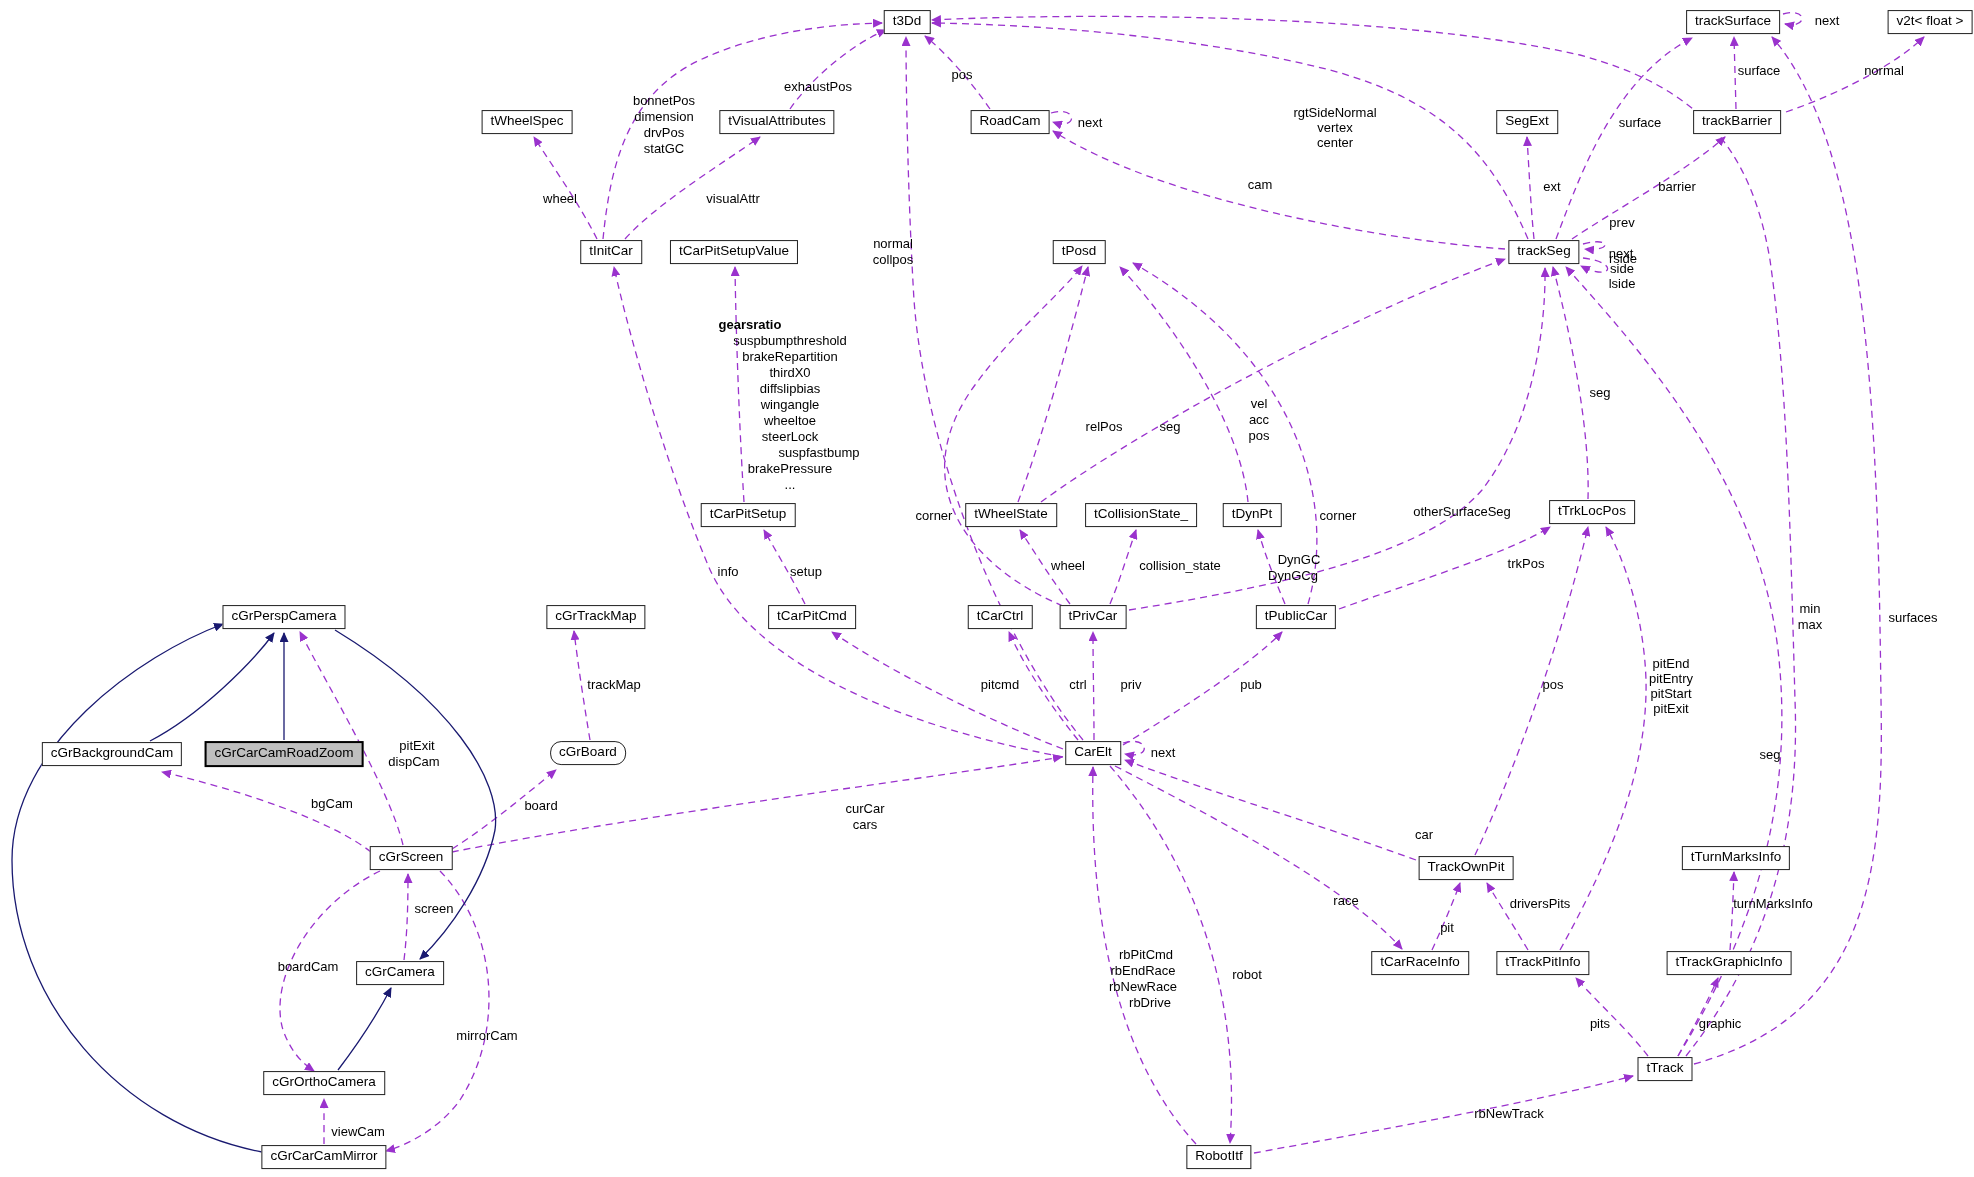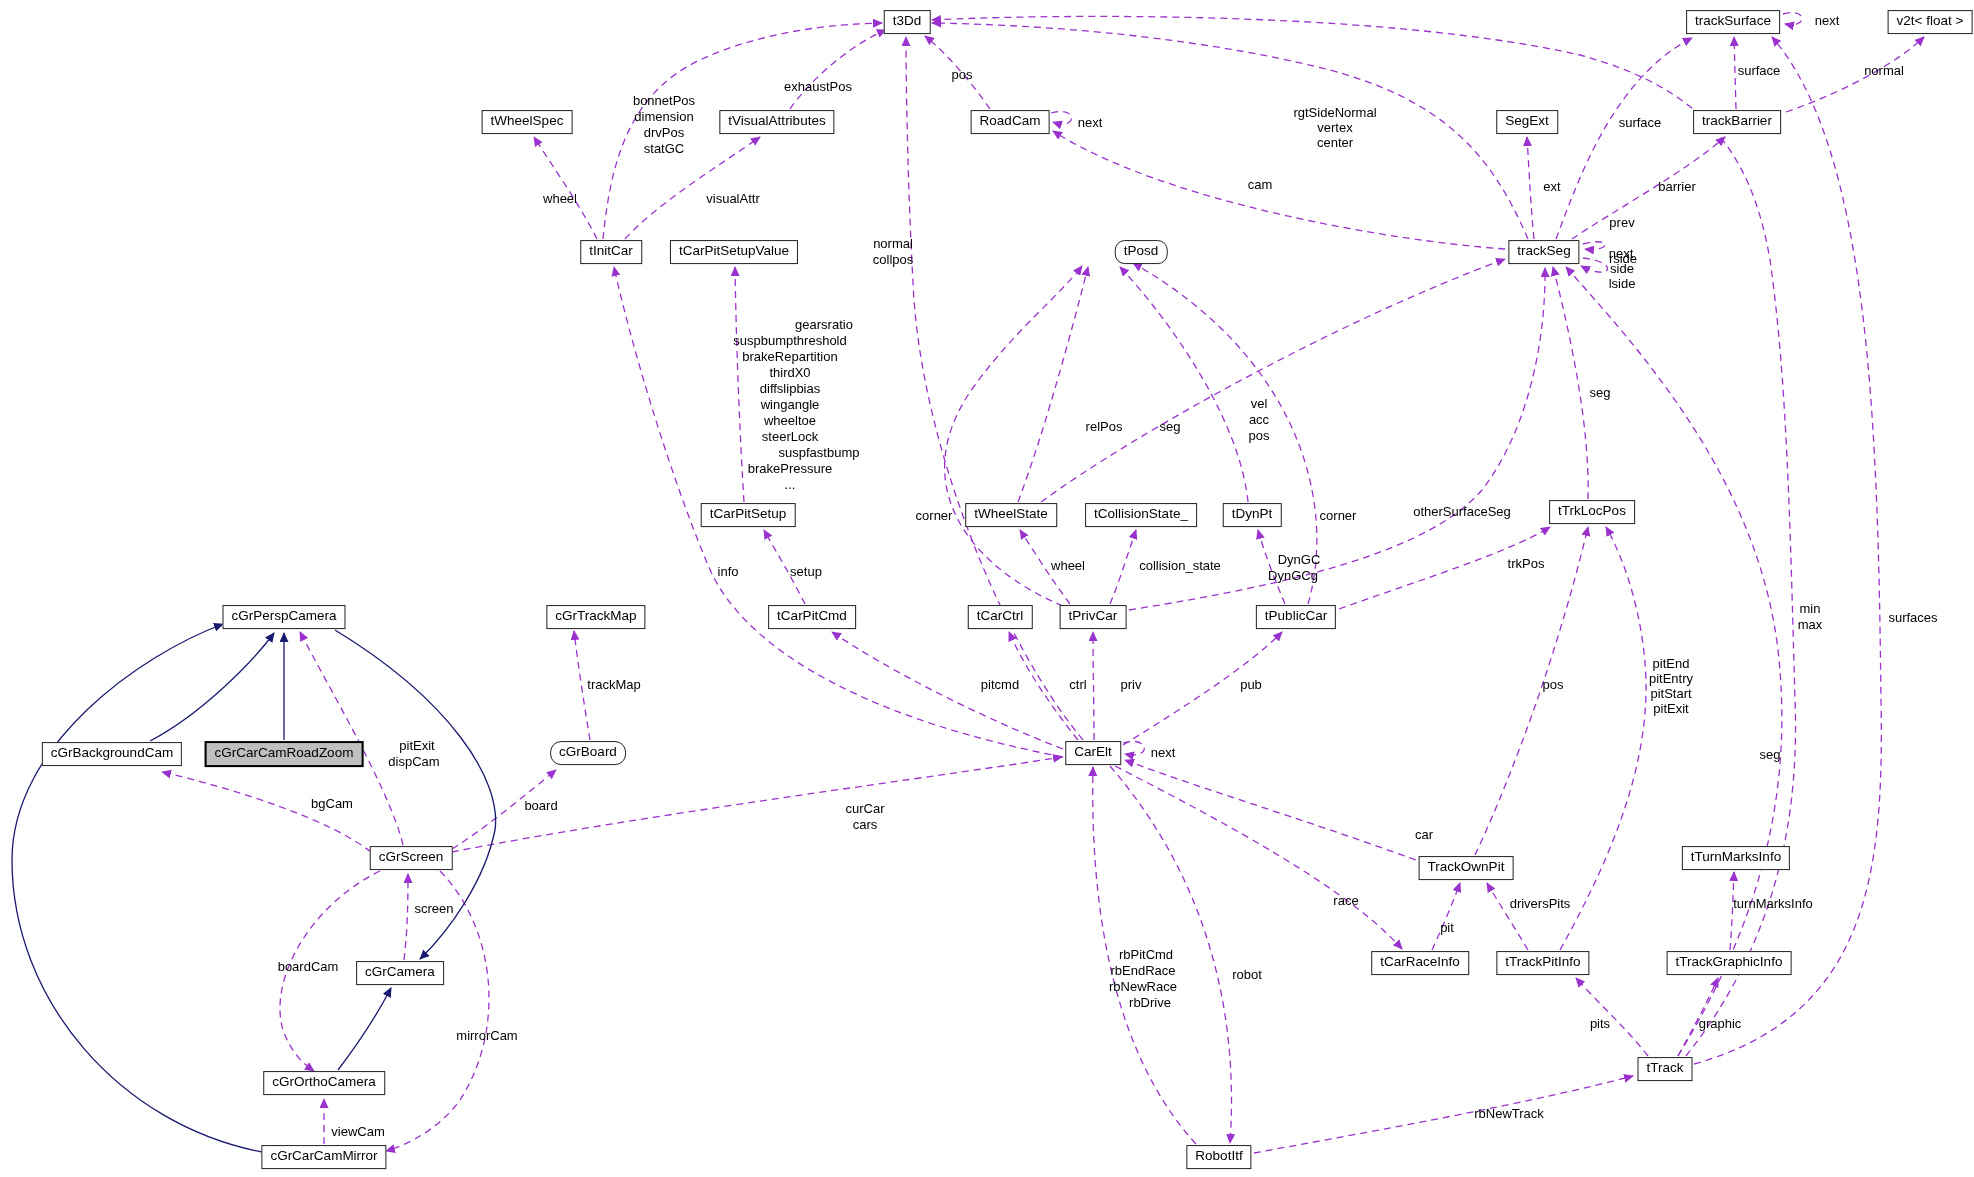--- a/index.html
+++ b/index.html
@@ -130,21 +130,21 @@
       <div class="elabel" style="left: 1180px; top: 565px;">collision_state</div>
       <div class="elabel" style="left: 1293px; top: 559px; padding-left: 12px;">DynGC</div>
       <div class="elabel" style="left: 1293px; top: 575px;">DynGCg</div>
       <div class="elabel" style="left: 1526px; top: 563px;">trkPos</div>
       <div class="elabel" style="left: 1462px; top: 511px;">otherSurfaceSeg</div>
       <div class="elabel" style="left: 1078px; top: 684px;">ctrl</div>
       <div class="elabel" style="left: 1108px; top: 684px; padding-left: 46px;">priv</div>
       <div class="elabel" style="left: 1251px; top: 684px;">pub</div>
       <div class="elabel" style="left: 1000px; top: 684px;">pitcmd</div>
       <div class="elabel" style="left: 806px; top: 571px;">setup</div>
-      <div class="elabel" style="left: 824px; top: 324px;">gearsratio</div>
+      <div class="elabel" style="left: 750px; top: 324px; font-weight: bold;">gearsratio</div>
       <div class="elabel" style="left: 790px; top: 340px;">suspbumpthreshold</div>
       <div class="elabel" style="left: 790px; top: 356px;">brakeRepartition</div>
       <div class="elabel" style="left: 790px; top: 372px;">thirdX0</div>
       <div class="elabel" style="left: 790px; top: 388px;">diffslipbias</div>
       <div class="elabel" style="left: 790px; top: 404px;">wingangle</div>
       <div class="elabel" style="left: 790px; top: 420px;">wheeltoe</div>
       <div class="elabel" style="left: 790px; top: 436px;">steerLock</div>
       <div class="elabel" style="left: 790px; top: 452px; margin-left: 29px;">suspfastbump</div>
       <div class="elabel" style="left: 790px; top: 468px;">brakePressure</div>
       <div class="elabel" style="left: 790px; top: 484px;">...</div>
@@ -190,21 +190,21 @@
       <div class="node" style="left: 907px; top: 22px;">t3Dd</div>
       <div class="node" style="left: 1733px; top: 22px;">trackSurface</div>
       <div class="node" style="left: 1930px; top: 22px;">v2t&lt; float &gt;</div>
       <div class="node" style="left: 527px; top: 122px;">tWheelSpec</div>
       <div class="node" style="left: 777px; top: 122px;">tVisualAttributes</div>
       <div class="node" style="left: 1010px; top: 122px;">RoadCam</div>
       <div class="node" style="left: 1527px; top: 122px;">SegExt</div>
       <div class="node" style="left: 1737px; top: 122px;">trackBarrier</div>
       <div class="node" style="left: 611px; top: 252px;">tInitCar</div>
       <div class="node" style="left: 734px; top: 252px;">tCarPitSetupValue</div>
-      <div class="node" style="left: 1141px; top: 252px; border-radius: 10px;">tPosd</div>
+      <div class="node" style="left: 1079px; top: 252px;">tPosd</div>
       <div class="node" style="left: 1544px; top: 252px;">trackSeg</div>
       <div class="node" style="left: 748px; top: 515px;">tCarPitSetup</div>
       <div class="node" style="left: 1011px; top: 515px;">tWheelState</div>
       <div class="node" style="left: 1141px; top: 515px;">tCollisionState_</div>
       <div class="node" style="left: 1252px; top: 515px;">tDynPt</div>
       <div class="node" style="left: 1592px; top: 512px;">tTrkLocPos</div>
       <div class="node" style="left: 284px; top: 617px;">cGrPerspCamera</div>
       <div class="node" style="left: 596px; top: 617px;">cGrTrackMap</div>
       <div class="node" style="left: 812px; top: 617px;">tCarPitCmd</div>
       <div class="node" style="left: 1000px; top: 617px;">tCarCtrl</div>

